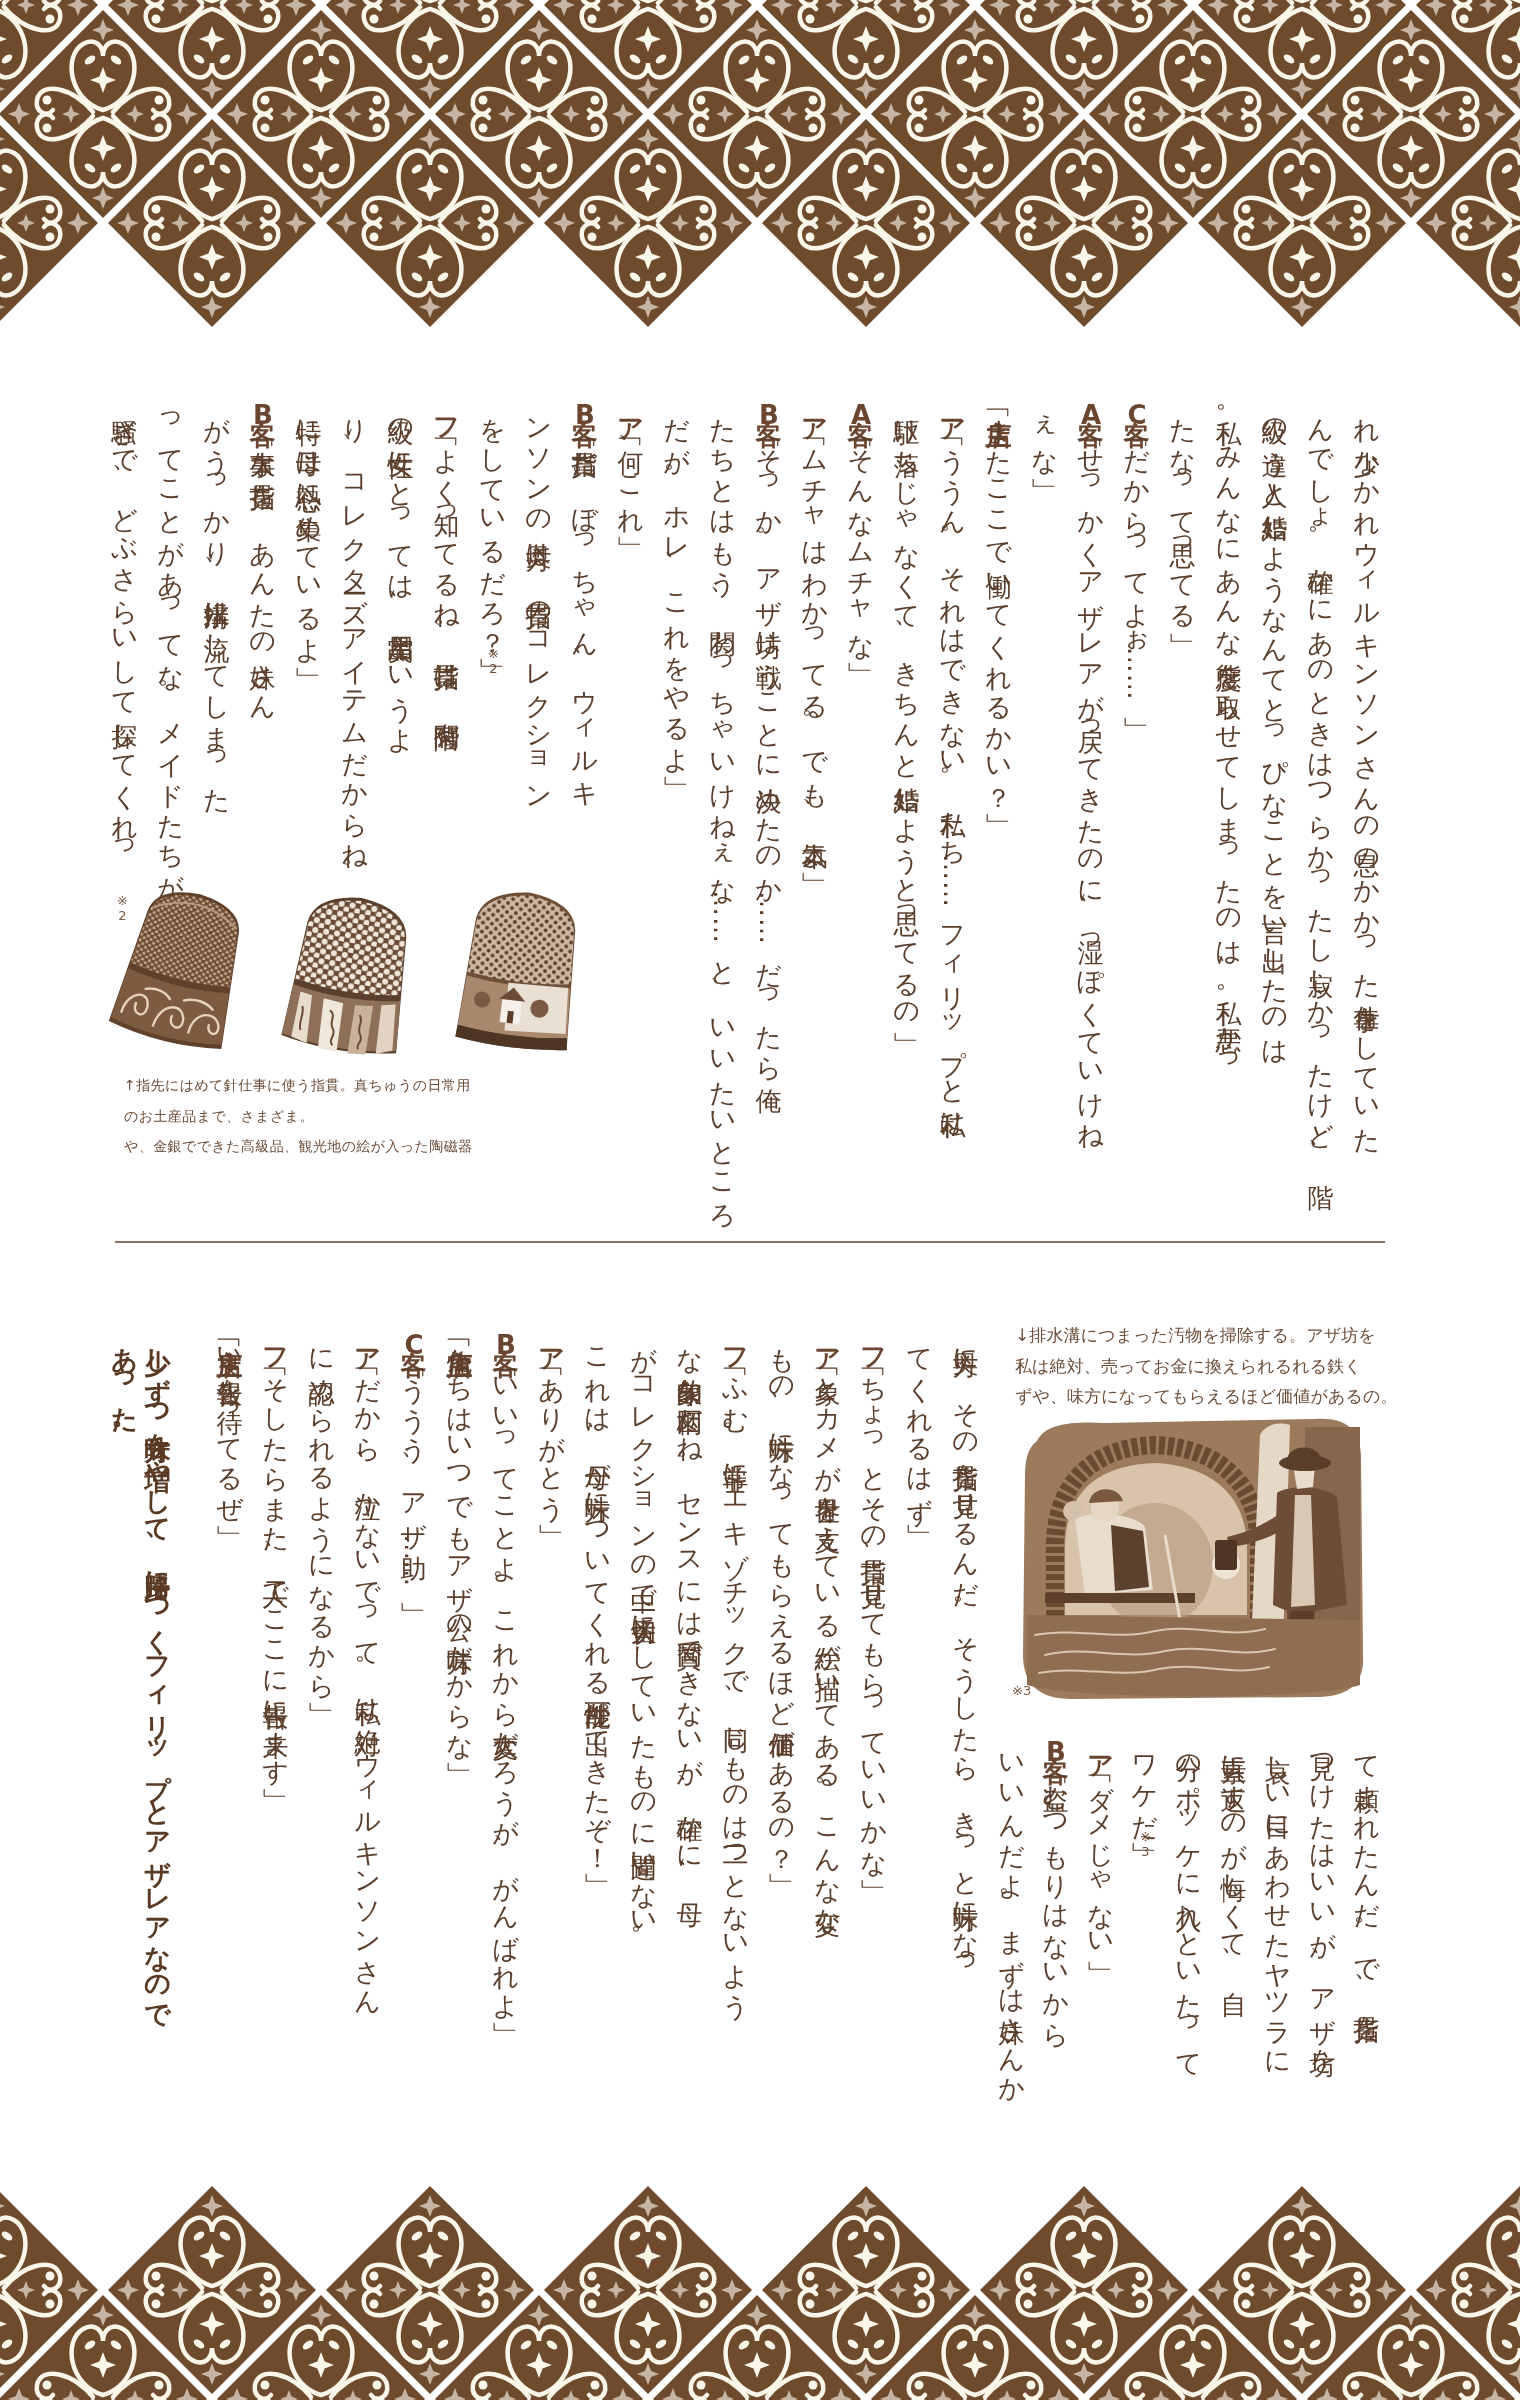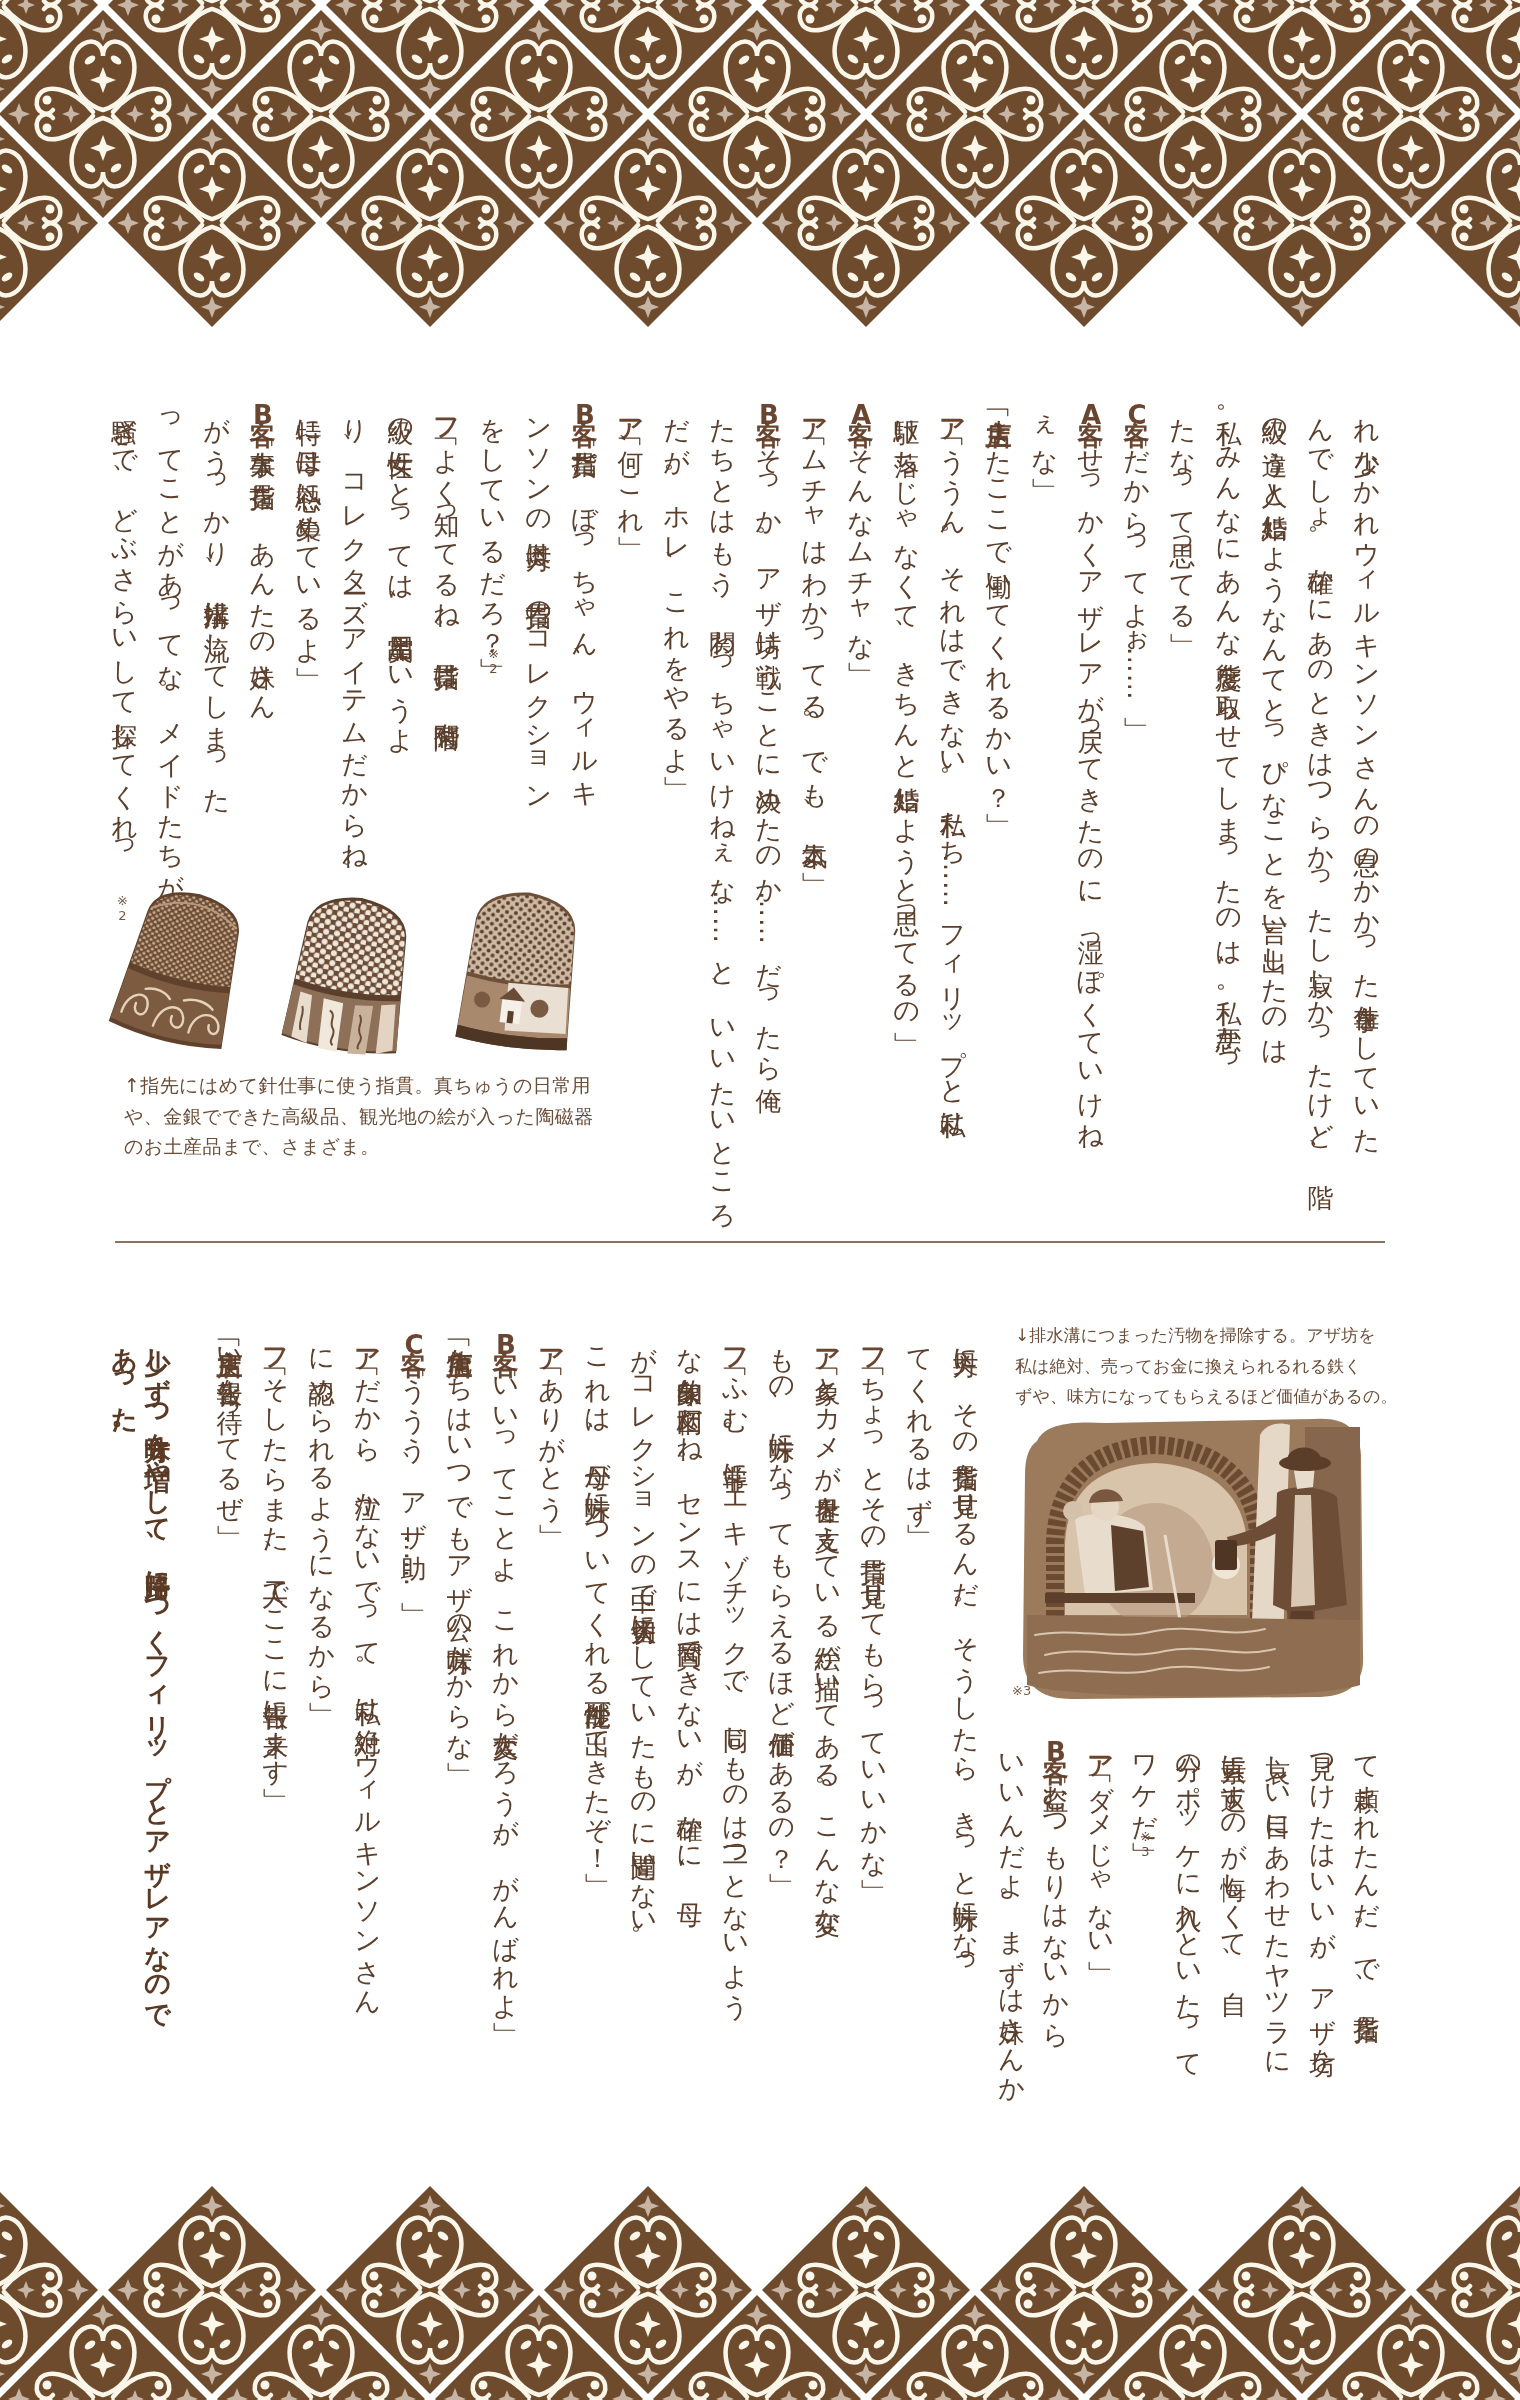--- a/index.html
+++ b/index.html
@@ -8,21 +8,21 @@
   .defs-svg{position:absolute;width:0;height:0;overflow:hidden}
   .border-svg{position:absolute;left:0;width:1520px}
   .col{position:absolute;writing-mode:vertical-rl;white-space:nowrap;font-size:26px;line-height:46px;width:46px;letter-spacing:1px;color:#5b3f2c}
   .col.b{letter-spacing:0}
   .col.r{width:44px;line-height:44px;letter-spacing:0}
   .col.narr{font-weight:bold;color:#5a3a24;letter-spacing:-0.8px;line-height:34px;width:34px}
   .spk{font-weight:bold;color:#6a4530;text-orientation:upright;letter-spacing:0}
   .note{font-size:13px;letter-spacing:0;text-orientation:upright;color:#6a4a35;margin-top:3px}
   .cap{position:absolute;white-space:nowrap;color:#6b4c37}
   .cap div{display:block}
-  .cap1{left:124px;top:1070px;font-size:19px;line-height:30.5px;letter-spacing:0.4px}
+  .cap1{left:124px;top:1070px;font-size:14px;line-height:30.5px;letter-spacing:0.4px}
   .cap2{left:1015px;top:1320px;font-size:17px;line-height:30.5px;letter-spacing:0.1px}
   .marker-v{position:absolute;writing-mode:vertical-rl;font-size:13px;line-height:14px;color:#7a5a44;text-orientation:upright}
   .marker-h{position:absolute;font-size:13px;line-height:14px;color:#7a5a44}
   .divider{position:absolute;left:115px;top:1241px;width:1270px;height:2px;background:#8c7262}
   .fig{position:absolute}
 </style>
 </head>
 <body>
 
 <svg class="defs-svg" xmlns="http://www.w3.org/2000/svg">
@@ -165,22 +165,22 @@
       <rect x="-14" y="30" width="20" height="24" fill="#f6f0e8"></rect>
       <path d="M-17,31 L-4,18 L9,31Z" fill="#6a4b35"></path>
       <rect x="-7" y="42" width="6" height="12" fill="#5a3e2a"></rect>
       <circle cx="24" cy="36" r="9" fill="#7a5a42"></circle>
       <circle cx="-34" cy="34" r="8" fill="#7a5a42"></circle>
       <path d="M-55,62 Q0,70 55,62 L56,74 Q0,82 -56,74Z" fill="#4f3624"></path>
     </g>
   </svg>
   <div class="cap cap1">
     <div>↑指先にはめて針仕事に使う指貫。真ちゅうの日常用</div>
+    <div>のお土産品まで、さまざま。</div>
     <div>や、金銀でできた高級品、観光地の絵が入った陶磁器</div>
-    <div>のお土産品まで、さまざま。</div>
   </div>
 </div>
 
 <div class="divider"></div>
 
 <div>
 
   <div class="cap cap2">
     <div>↓排水溝につまった汚物を掃除する。アザ坊を</div>
     <div>私は絶対、売ってお金に換えられるれる鉄く</div>

